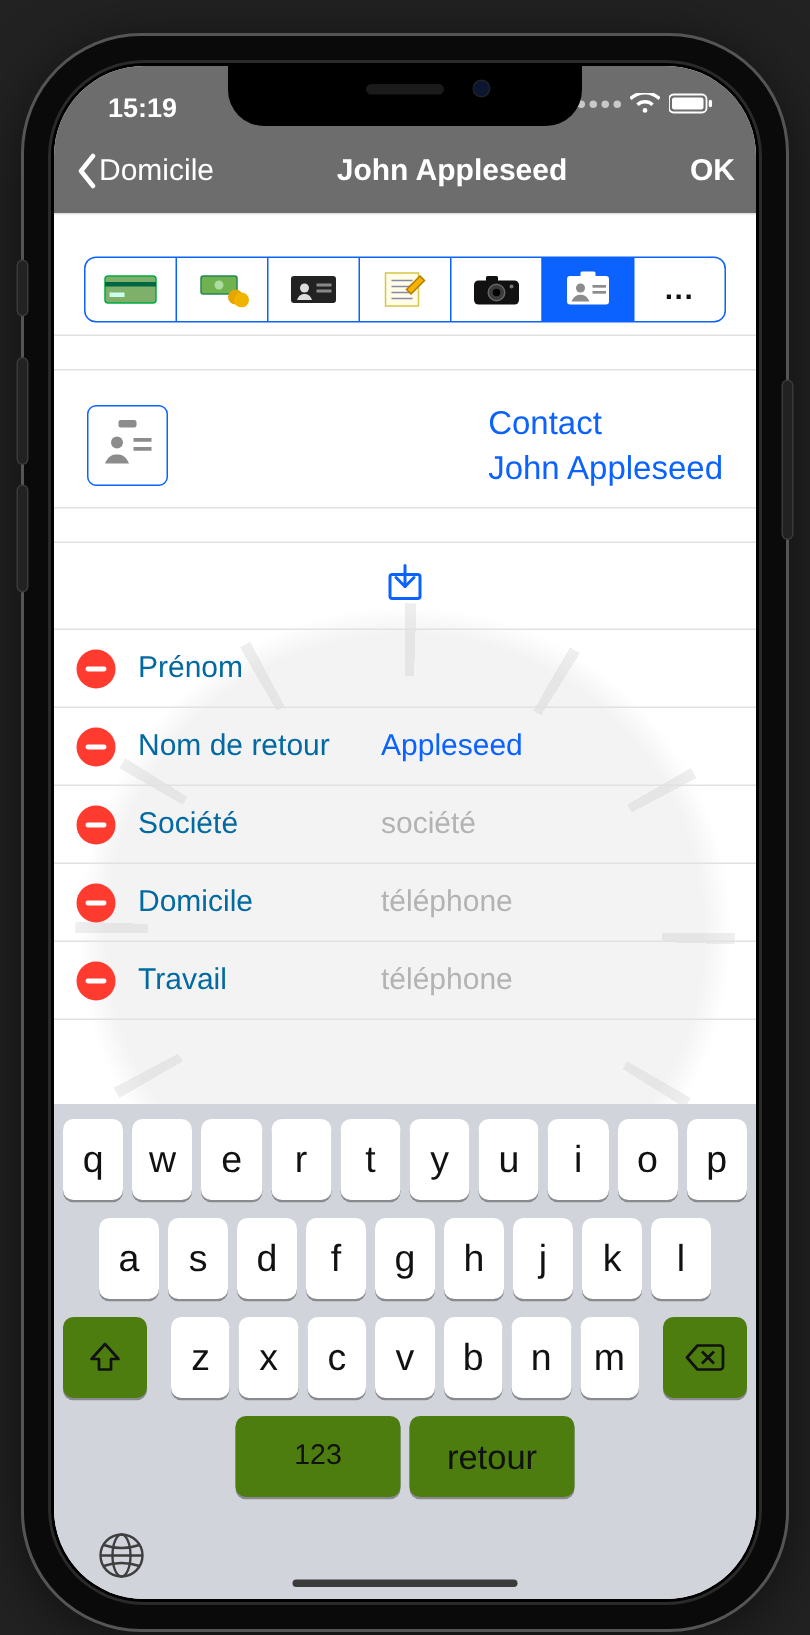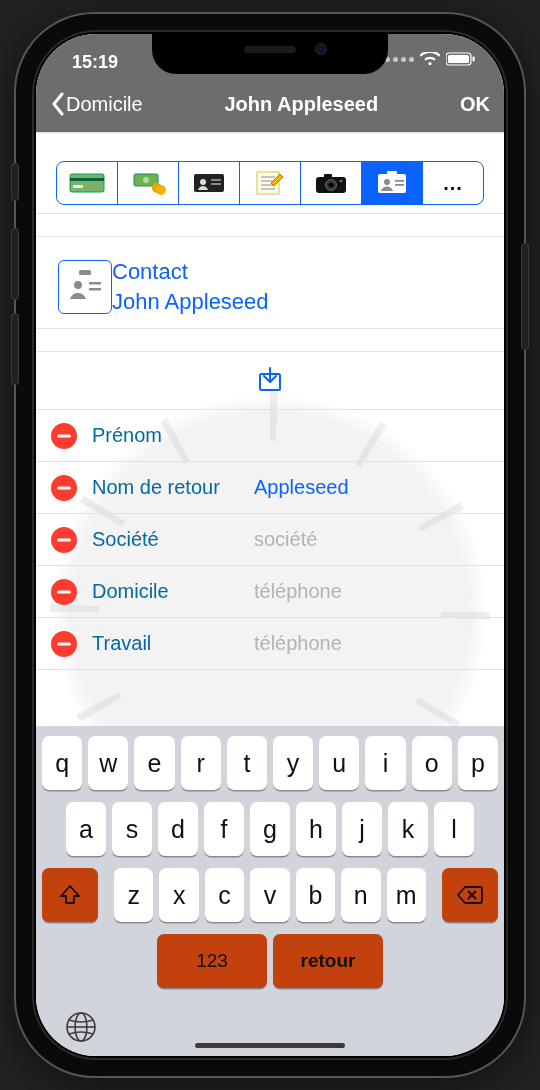--- a/index.html
+++ b/index.html
@@ -1,20 +1,20 @@
 <!DOCTYPE html>
 <html><head>
 <meta charset="utf-8">
 <style>
   * { box-sizing: border-box; margin: 0; padding: 0; }
   html, body { width: 540px; height: 1090px; background: #222; font-family: -apple-system, "Helvetica Neue", Helvetica, Arial, sans-serif; overflow: hidden; }
 
   
   .device {
-    position: absolute; left: 16px; top: 14px; width: 508px; height: 1062px;
+    position: absolute; left: 16px; top: 24px; width: 508px; height: 1062px;
     background: #0a0a0a; border-radius: 78px; box-shadow: 0 0 0 2px #555, 0 6px 40px rgba(0,0,0,.6);
     padding: 16px;
   }
   .device-inner {
     width: 100%; height: 100%; background: #000; border-radius: 64px; padding: 4px;
     box-shadow: inset 0 0 0 2px #2a2a2a;
   }
   .screen {
     position: relative; width: 100%; height: 100%; border-radius: 60px; overflow: hidden;
     background: #fff;
@@ -77,21 +77,21 @@
   .hairline { border-bottom: 1px solid #e1e1e1; }
 
   .seg-wrap { padding: 28px 20px 8px; position:relative; z-index:2; }
   .segmented { display:flex; border:1.5px solid #0b62ff; border-radius:8px; overflow:hidden; height:44px; background:#fff; }
   .segmented .seg { flex:1 1 0; display:flex; align-items:center; justify-content:center; font-size:11px; }
   .segmented .seg + .seg { border-left:1.5px solid #0b62ff; }
   .seg svg { display:block; }
   .seg.active { background:#0b62ff; color:#fff; }
   .seg.more { color:#111; font-size:20px; letter-spacing:1px; font-weight:700; }
 
-  .contact-summary { display:flex; align-items:center; padding: 20px 22px 12px; position:relative; z-index:2; }
+  .contact-summary { display:flex; align-items:center; padding: 20px 22px 12px; position:relative; z-index:2;justify-content:space-between; }
   .contact-thumb { width:54px; height:54px; border:1.5px solid #0b62ff; border-radius:6px; display:flex; align-items:center; justify-content:center; }
   .contact-thumb svg { fill:#8c8c8c; }
   .contact-text { font-size:22px; color:#0b62ff; line-height:1.35; }
 
   .import-row { height:58px; display:flex; align-items:center; justify-content:center; position:relative; z-index:2; }
   .import-row svg { stroke:#0b62ff; fill:none; }
 
   .fields { position:relative; z-index:2; }
   .field-row { height:52px; display:flex; align-items:center; padding: 0 20px 0 14px; gap:8px; }
   .del-btn { width:28px; height:28px; flex:0 0 28px; display:flex; align-items:center; justify-content:center; }
@@ -103,29 +103,29 @@
 
   
   .keyboard { background:#d1d4da; height: 336px; padding: 10px 6px 0; position:relative; }
   .krow { display:flex; gap:6px; margin-bottom:12px; justify-content:center; }
   .key { background:#fff; border-radius:7px; height:54px; flex:1 1 0; box-shadow: 0 1.5px 0 rgba(0,0,0,.35);
     display:flex; align-items:center; justify-content:center; font-size:25px; color:#111; }
   .krow.top .key { flex:0 0 calc((100% - 54px)/10); }
   .krow.mid { padding: 0 24px; }
   .krow.mid .key { flex:0 0 calc((100% - 48px)/9); }
   .krow.low { }
-  .key.fn { background:#c2410c; }
+  .key.fn { background:#4d7c0f; }
   .key.shift { flex:0 0 56px; }
   .key.del  { flex:0 0 56px; }
   .krow.low .letters { display:flex; gap:6px; flex:1 1 auto; padding:0 10px; }
   .krow.low .letters .key { flex:1 1 0; }
   .krow.bottom .key { height:54px; }
   .key.k123 { flex:0 0 110px; font-size:19px; }
   .key.space { flex:1 1 auto; font-size:19px; }
-  .key.return { flex:0 0 110px; font-size:19px;font-weight:bold; }
+  .key.return { flex:0 0 110px; font-size:23px; }
   .globe { position:absolute; bottom:18px; left:28px; width:34px; height:34px; color:#3e3e3e; }
   .globe svg { width:34px; height:34px; stroke:#3e3e3e; fill:none; stroke-width:1.6; }
 
   
   .home-ind { position:absolute; bottom:8px; left:50%; transform:translateX(-50%); width:150px; height:5px; background:#3b3b3b; border-radius:3px; z-index:60; }
 
 </style>
 </head>
 <body>
 

